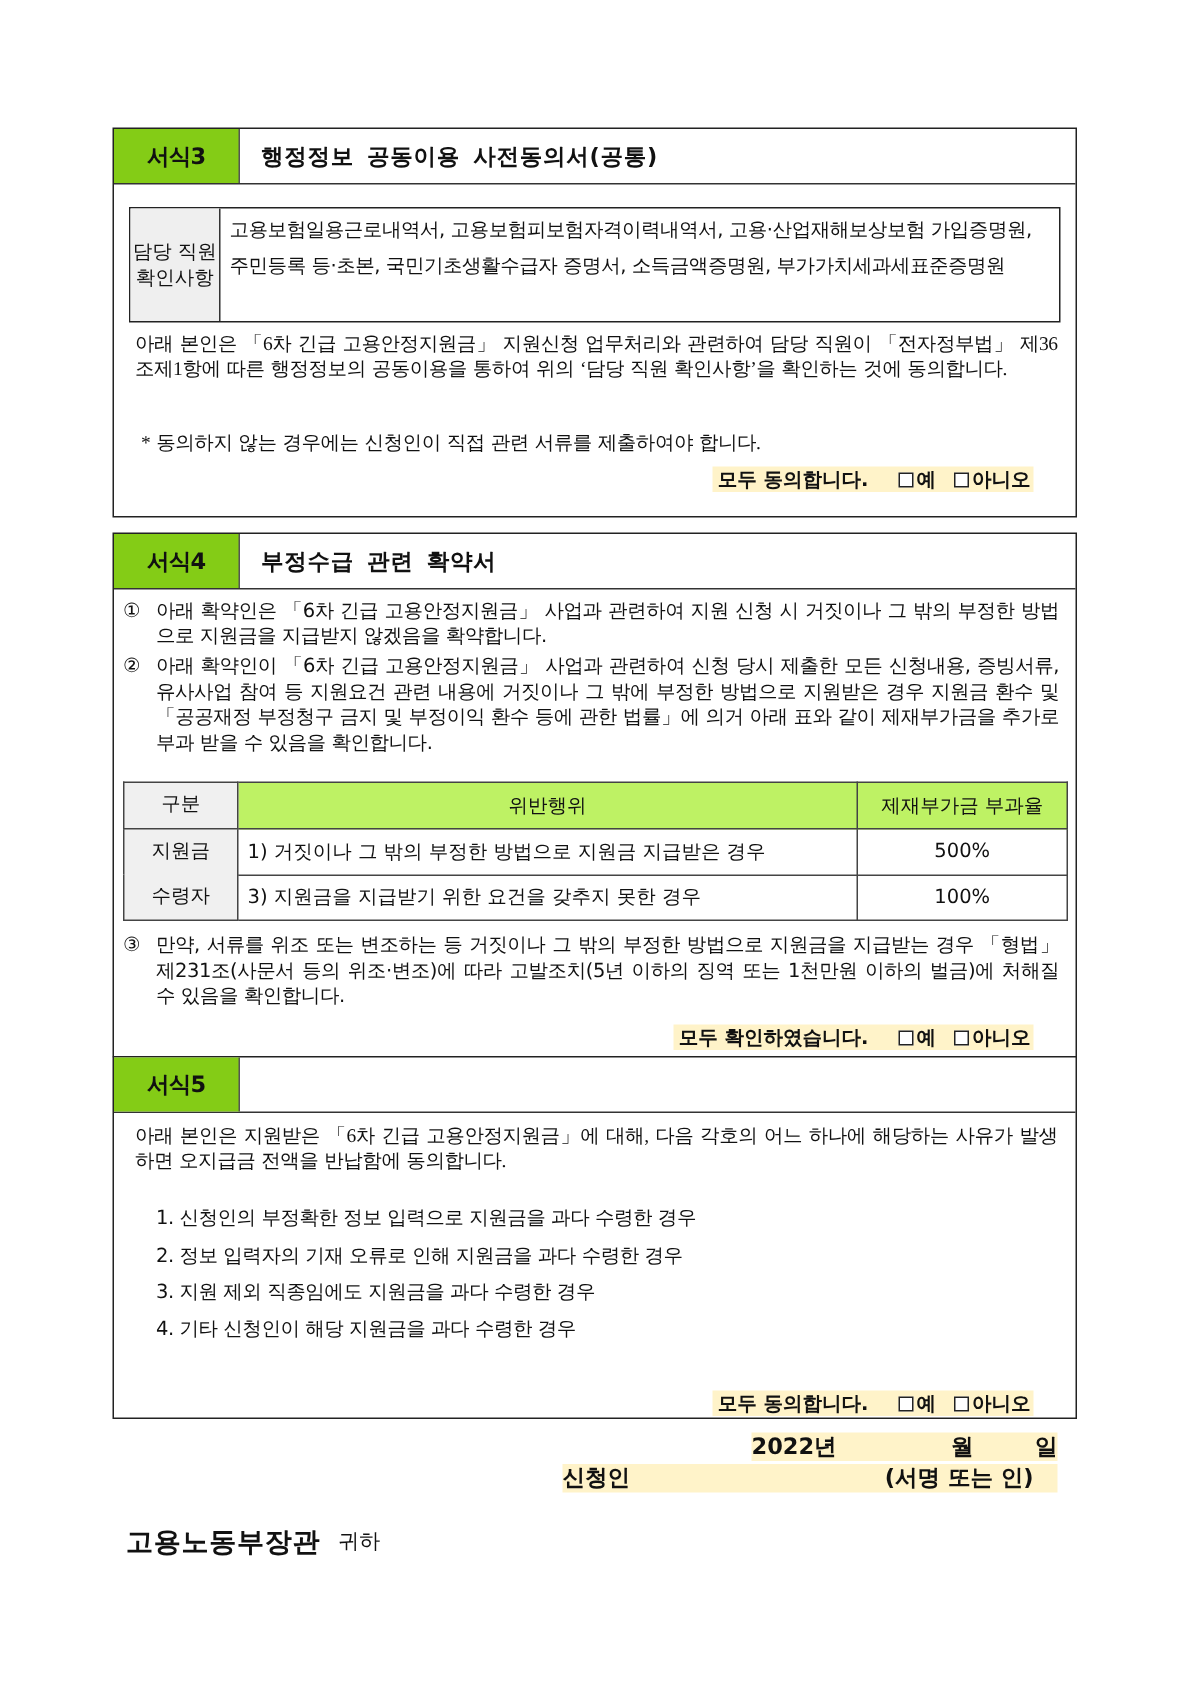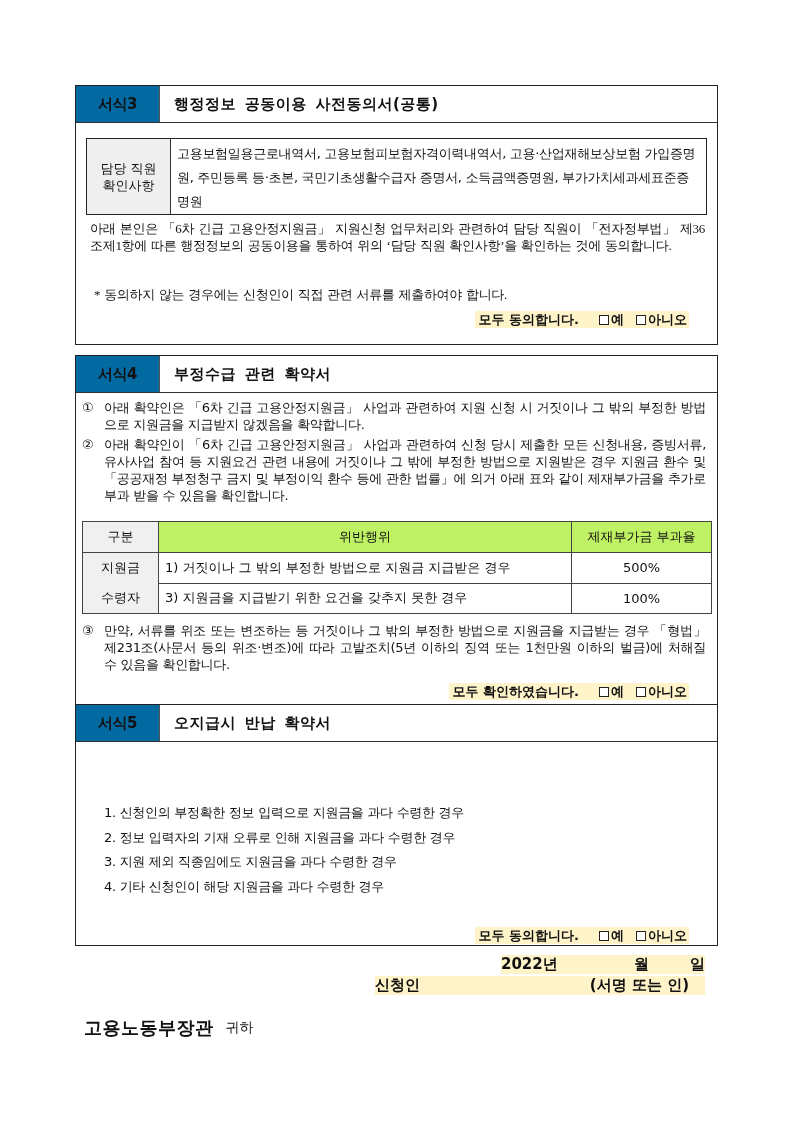--- a/index.html
+++ b/index.html
@@ -17,21 +17,21 @@
       border: 1.5px solid #222222;
       background: #ffffff;
     }
     .sec-head {
       display: flex;
       height: 37px;
       border-bottom: 1px solid #333333;
     }
     .sec-num {
       width: 84px;
-      background: #0369a1;
+      background: #84cc16;
       border-right: 1px solid #555555;
       font-weight: bold;
       font-size: 15px;
       display: flex;
       align-items: center;
       justify-content: center;
       letter-spacing: -0.5px;
     }
     .sec-title {
       flex: 1;
@@ -77,21 +77,21 @@
 
     
     .confirm-table {
       position: absolute;
       left: 10px; top: 52px;
       width: 621px; height: 77px;
       border: 1.5px solid #222;
       display: flex;
     }
     .confirm-label {
-      width: 84px;
+      width: 60px;
       background: #efefef;
       border-right: 1px solid #333;
       display: flex; align-items: center; justify-content: center;
       text-align: center;
       font-size: 13px; line-height: 17px;
     }
     .confirm-content {
       flex: 1;
       padding: 3px 6px;
       font-size: 13px;
@@ -249,23 +249,23 @@
     <span class="opt">
       <span class="cb"></span>
       <span>아니오</span>
     </span>
   </div>
 </div>
 
 <div class="section" style="top:704px; height:242px;">
   <div class="sec-head">
     <div class="sec-num">서식5</div>
-    <div class="sec-title">오지급시 반납 확약서</div>
-  </div>
-
+  </div>
+
+  <div class="para" style="position:absolute; left:14px; top:43px; width:615px;">아래 본인은 지원받은 「6차 긴급 고용안정지원금」에 대해, 다음 각호의 어느 하나에 해당하는 사유가 발생하면 오지급금 전액을 반납함에 동의합니다.</div>
 
   <ul class="olist" style="position:absolute; left:28px; top:96px; width:590px;">
     <li>1. 신청인의 부정확한 정보 입력으로 지원금을 과다 수령한 경우</li>
     <li>2. 정보 입력자의 기재 오류로 인해 지원금을 과다 수령한 경우</li>
     <li>3. 지원 제외 직종임에도 지원금을 과다 수령한 경우</li>
     <li>4. 기타 신청인이 해당 지원금을 과다 수령한 경우</li>
   </ul>
 
   <div class="agree-line" style="top:222px;">
     <span>모두 동의합니다.</span>

